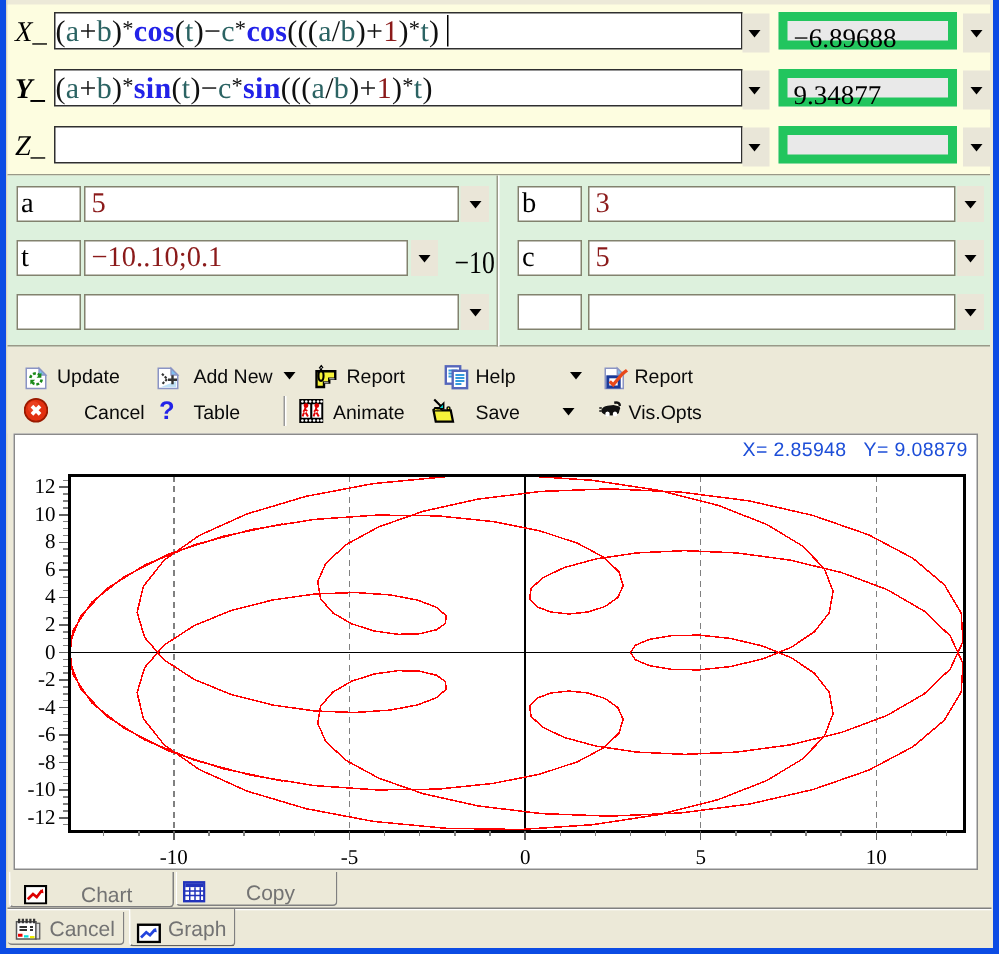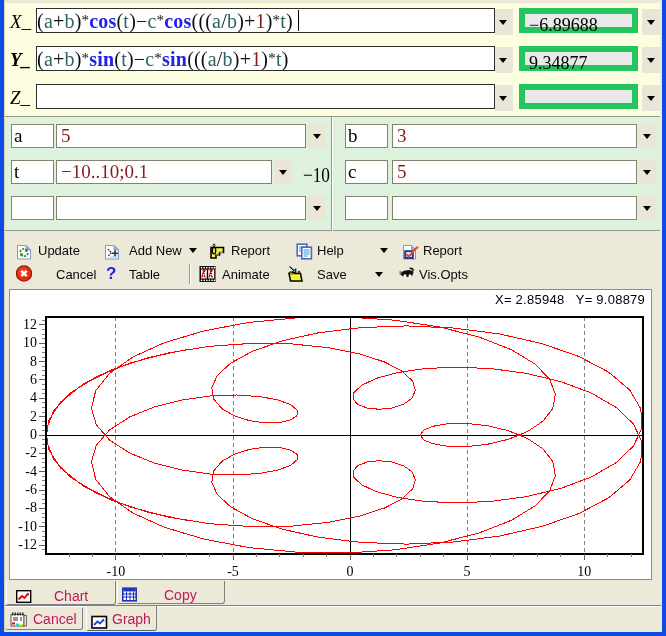--- a/index.html
+++ b/index.html
@@ -15,21 +15,21 @@
 .v { color:#2B6363; } .a8 { font-size:15px; vertical-align:3px; } .f { color:#2222E8; font-weight:bold; } .n { color:#8B1A1A; } .o { color:#101010; }
 #gpanel { left:5px; top:117px; width:655px; height:114px; background:#DDF1DD; border-bottom:1px solid #999988; }
 .pname { position:absolute; background:#fff; border:1px solid #82826e; width:43px; height:24px; font-family:"Liberation Serif",serif; font-size:19px; line-height:22px; padding-left:2px; }
 .pcombo { position:absolute; background:#fff; border:1px solid #82826e; height:24px; font-family:"Liberation Serif",serif; font-size:19px; line-height:22px; padding-left:4px; color:#8B1A1A; white-space:nowrap; }
 .pbtn { position:absolute; background:#EAE6D8; height:24px; display:flex; align-items:center; justify-content:center; }
 #toolbar { left:5px; top:232px; width:656px; height:57px; background:#ECE9D8; }
 .tbrow { position:absolute; left:0; width:666px; height:26px; }
 .tbtxt { position:absolute; font-size:13px; color:#0a0a0a; top:5px; }
 .tbi { position:absolute; top:6px; }
 .tab { position:absolute; background:#ECE9D8; }
-.tabtxt { font-size:14px; color:#be185d; position:absolute; }
+.tabtxt { font-size:14px; color:#737373; position:absolute; }
 </style></head><body>
 <div class="abs" style="left:4px;top:0;width:1px;height:632px;background:#D8D4C4;"></div>
 <div class="abs" id="ypanel"></div>
 <div class="abs" id="gpanel"></div>
 <div class="abs" id="toolbar"></div>
 
 <div class="abs flabel" style="left:10px;top:11px;">X_</div>
 <div class="abs flabel" style="left:10px;top:49px;font-weight:bold;">Y_</div>
 <div class="abs flabel" style="left:10px;top:87px;">Z_</div>
 <div class="abs fbox" style="left:36px;top:8px;width:459px;height:25px;"><span class="o">(</span><span class="v">a</span><span class="o">+</span><span class="v">b</span><span class="o">)<span class="a8">*</span></span><span class="f">cos</span><span class="o">(</span><span class="v">t</span><span class="o">)−</span><span class="v">c</span><span class="o"><span class="a8">*</span></span><span class="f">cos</span><span class="o">(((</span><span class="v">a</span><span class="o">/</span><span class="v">b</span><span class="o">)+</span><span class="n">1</span><span class="o">)<span class="a8">*</span></span><span class="v">t</span><span class="o">)</span></div>
@@ -302,21 +302,21 @@
  <text x="28.0" y="93.9" font-family="Liberation Serif" font-size="14" fill="#000" text-anchor="end">6</text>
  <text x="28.0" y="75.6" font-family="Liberation Serif" font-size="14" fill="#000" text-anchor="end">8</text>
  <text x="28.0" y="57.2" font-family="Liberation Serif" font-size="14" fill="#000" text-anchor="end">10</text>
  <text x="28.0" y="38.8" font-family="Liberation Serif" font-size="14" fill="#000" text-anchor="end">12</text>
  <text x="106.9" y="286.0" font-family="Liberation Serif" font-size="14" fill="#000" text-anchor="middle">-10</text>
  <text x="224.0" y="286.0" font-family="Liberation Serif" font-size="14" fill="#000" text-anchor="middle">-5</text>
  <text x="341.1" y="286.0" font-family="Liberation Serif" font-size="14" fill="#000" text-anchor="middle">0</text>
  <text x="458.1" y="286.0" font-family="Liberation Serif" font-size="14" fill="#000" text-anchor="middle">5</text>
  <text x="575.2" y="286.0" font-family="Liberation Serif" font-size="14" fill="#000" text-anchor="middle">10</text>
 </svg>
-<div class="abs" style="left:495px;top:292px;color:#000000;font-size:13px;letter-spacing:0.25px;">X= 2.85948&nbsp;&nbsp; Y= 9.08879</div>
+<div class="abs" style="left:495px;top:292px;color:#1d4ed8;font-size:13px;letter-spacing:0.25px;">X= 2.85948&nbsp;&nbsp; Y= 9.08879</div>
 
 <div class="abs" style="left:5px;top:581px;width:656px;height:25px;background:#ECE9D8;"></div>
 <div class="tab" style="left:6px;top:581px;width:110px;height:24px;border-left:1px solid #fff;border-right:1px solid #808080;border-bottom:1px solid #808080;border-radius:0 0 3px 3px;"></div>
 <div class="tab" style="left:117px;top:581px;width:108px;height:23px;border-left:1px solid #fff;border-right:1px solid #808080;border-bottom:1px solid #808080;border-radius:0 0 3px 3px;"></div>
 <div class="abs" style="left:16px;top:589px;"><svg width="16" height="14" viewBox="0 0 16 14">
       <rect x="0.7" y="1.7" width="14" height="11.6" fill="#fff" stroke="#000" stroke-width="1.4"></rect>
       <path d="M2.5 10.5 L6 7 L8.5 9 L12 4.5" fill="none" stroke="#dd0000" stroke-width="1.8"></path>
       <path d="M12.5 3.5 L13 6.5 L10 6 Z" fill="#dd0000"></path>
     </svg></div>
 <div class="tabtxt" style="left:54px;top:588px;">Chart</div>

